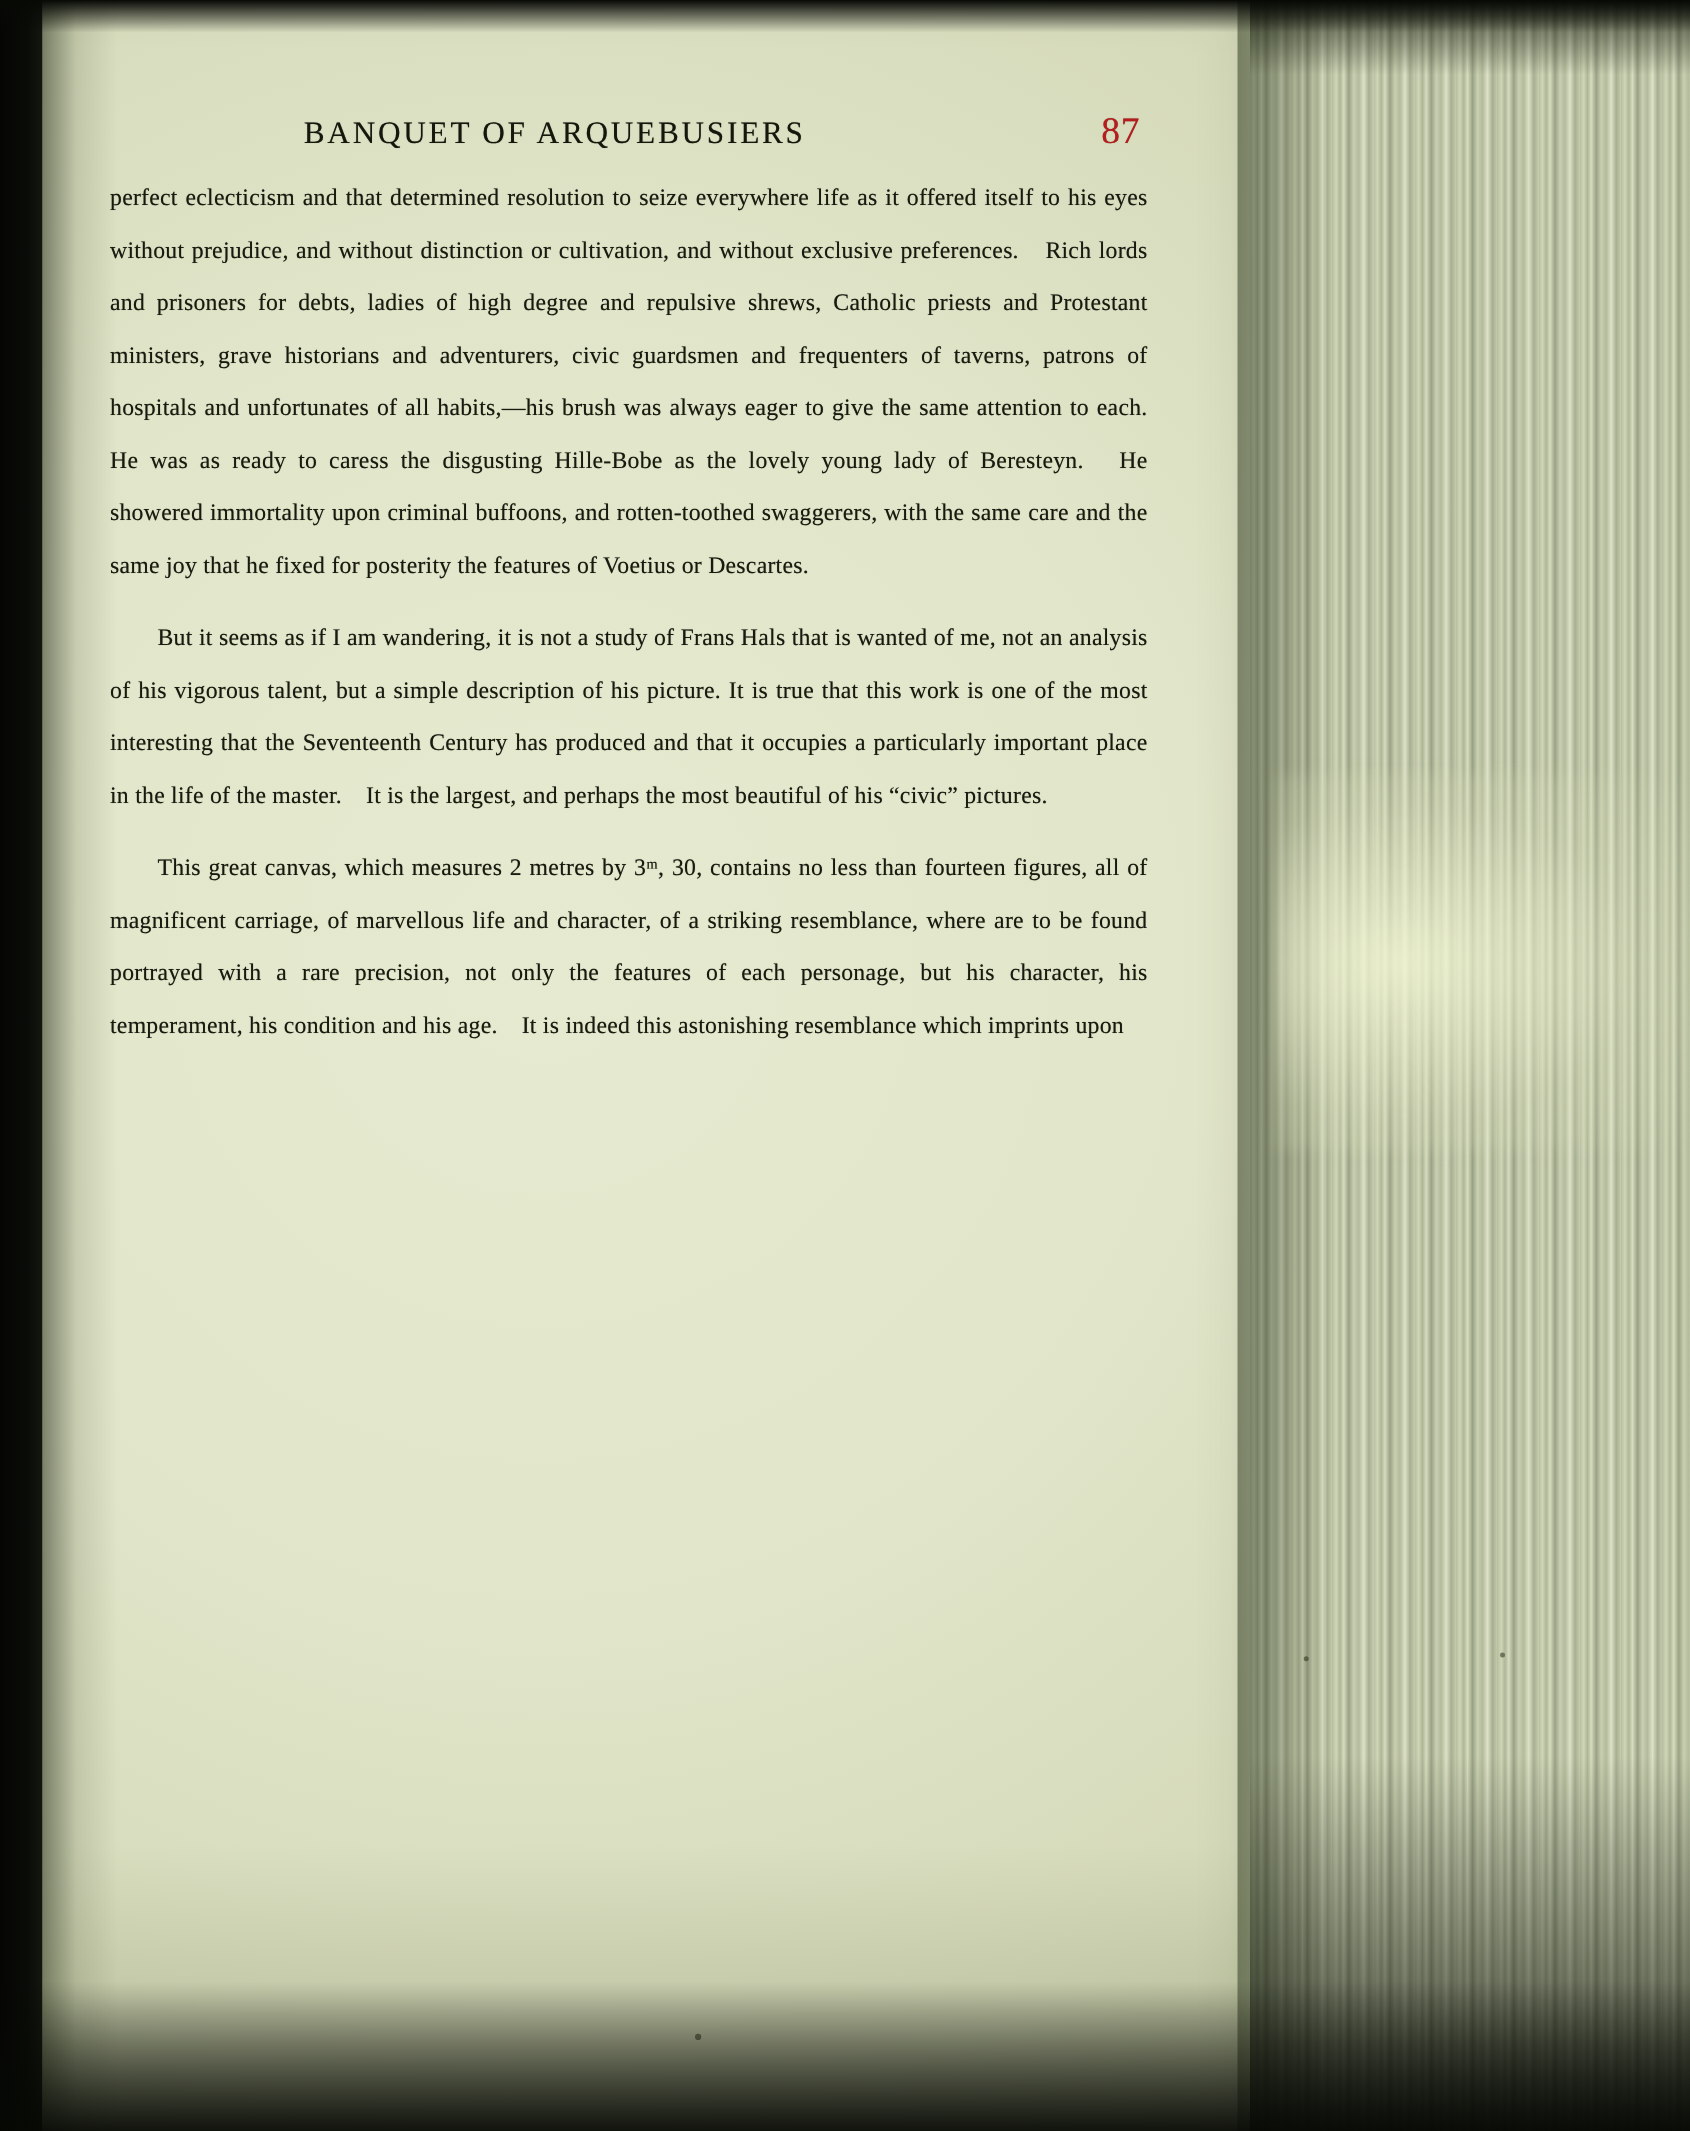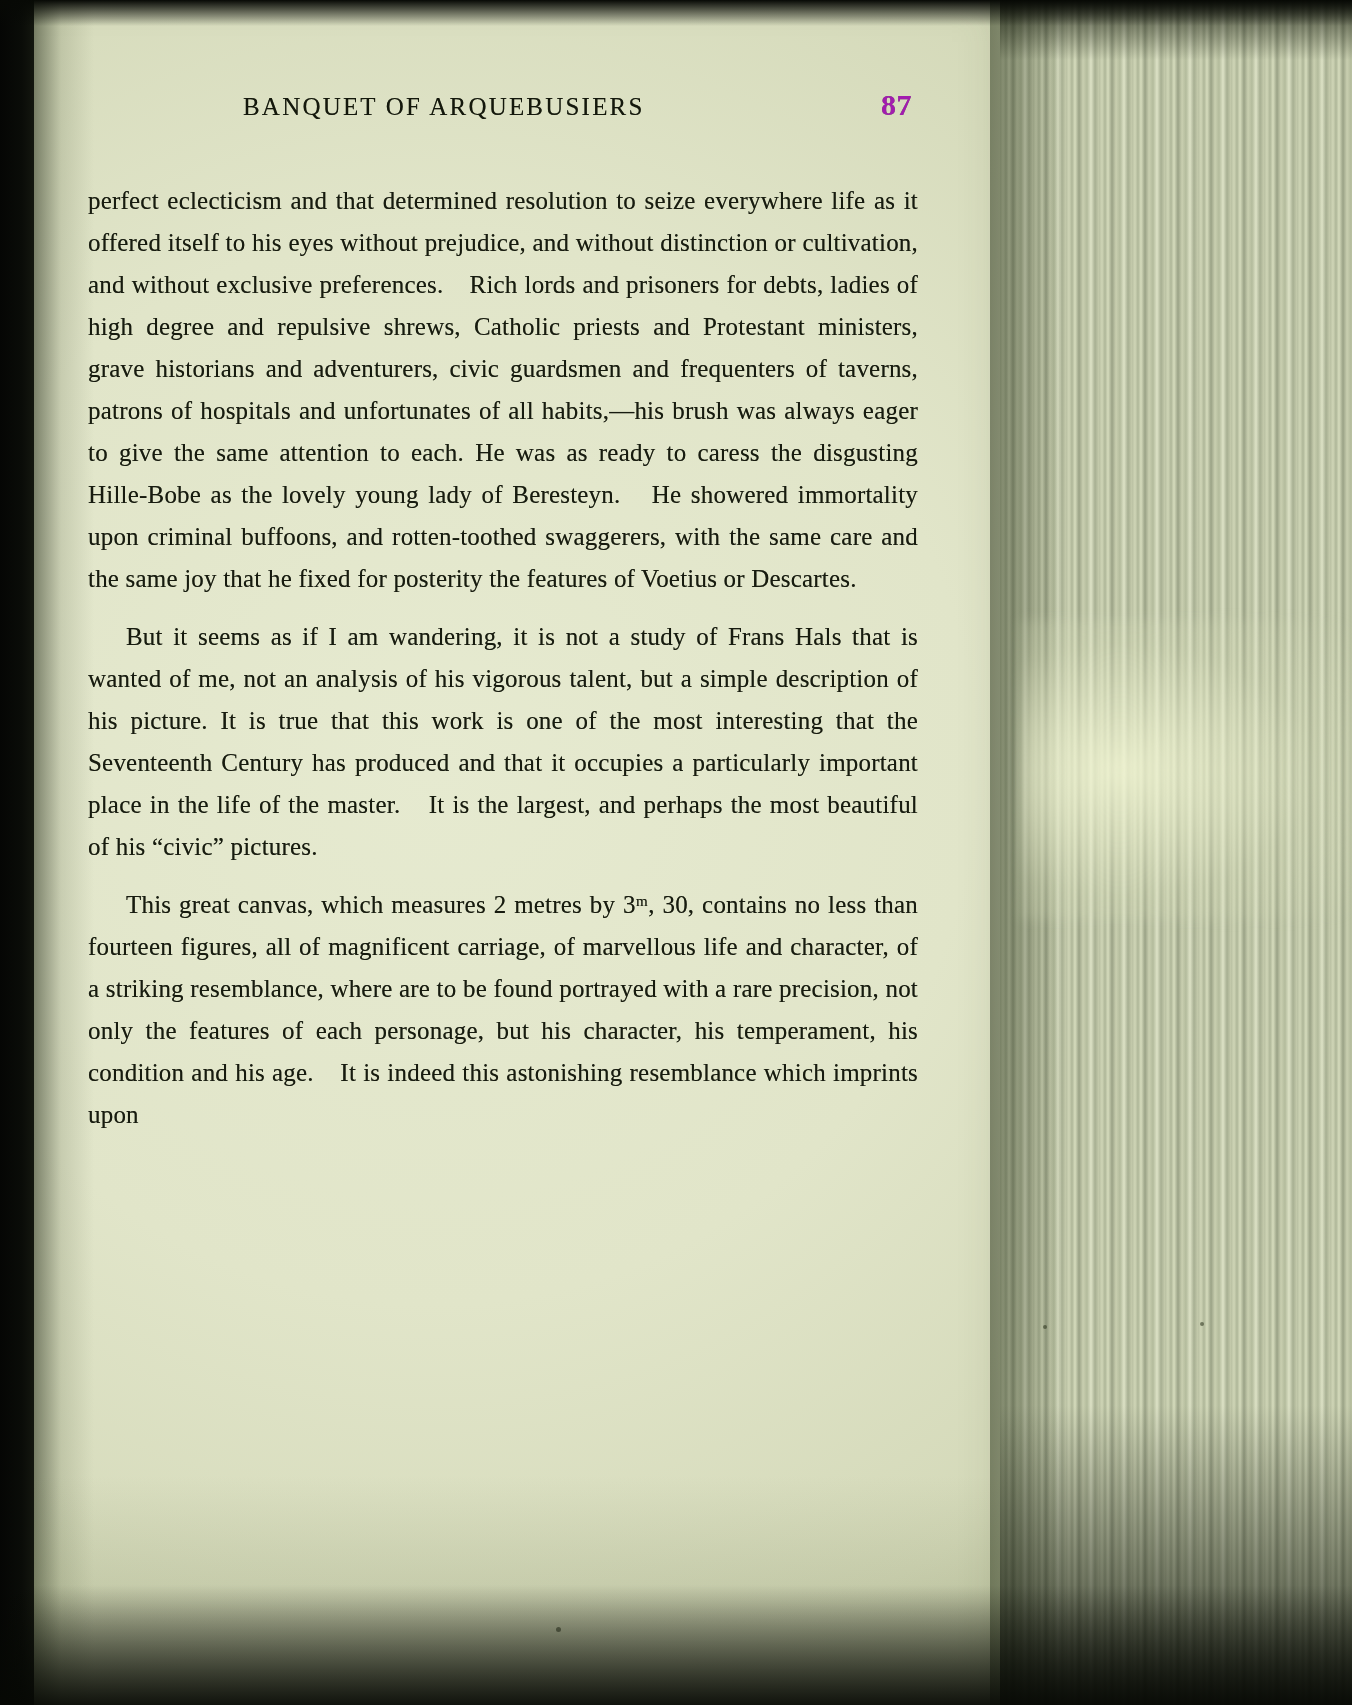--- a/index.html
+++ b/index.html
@@ -107,40 +107,40 @@
     position: absolute;
     left: 88px;
     top: 88px;
     width: 830px;
     color: #1b1f12;
   }
   .header {
     display: flex;
     align-items: baseline;
     justify-content: space-between;
-    margin-bottom: 58px;
+    margin-bottom: 16px;
     padding-left: 155px;
     padding-right: 6px;
   }
   .running-head {
     font-family: "Liberation Serif", serif;
     font-size: 25px;
     letter-spacing: 2.2px;
     font-weight: 500;
     color: #14180c;
   }
   .folio {
     font-size: 30px;
-    font-weight: 700;
-    color: #a21caf;
+    font-weight: 400;
+    color: #b91c1c;
     letter-spacing: 0.5px;
   }
   p.body {
     margin: 0;
-    font-size: 25px;
+    font-size: 19px;
     line-height: 42px;
     text-align: justify;
     text-justify: inter-word;
     color: #171b0f;
     letter-spacing: 0.2px;
   }
   p.body + p.body { margin-top: 16px; }
   p.indent { text-indent: 38px; }
 
   

